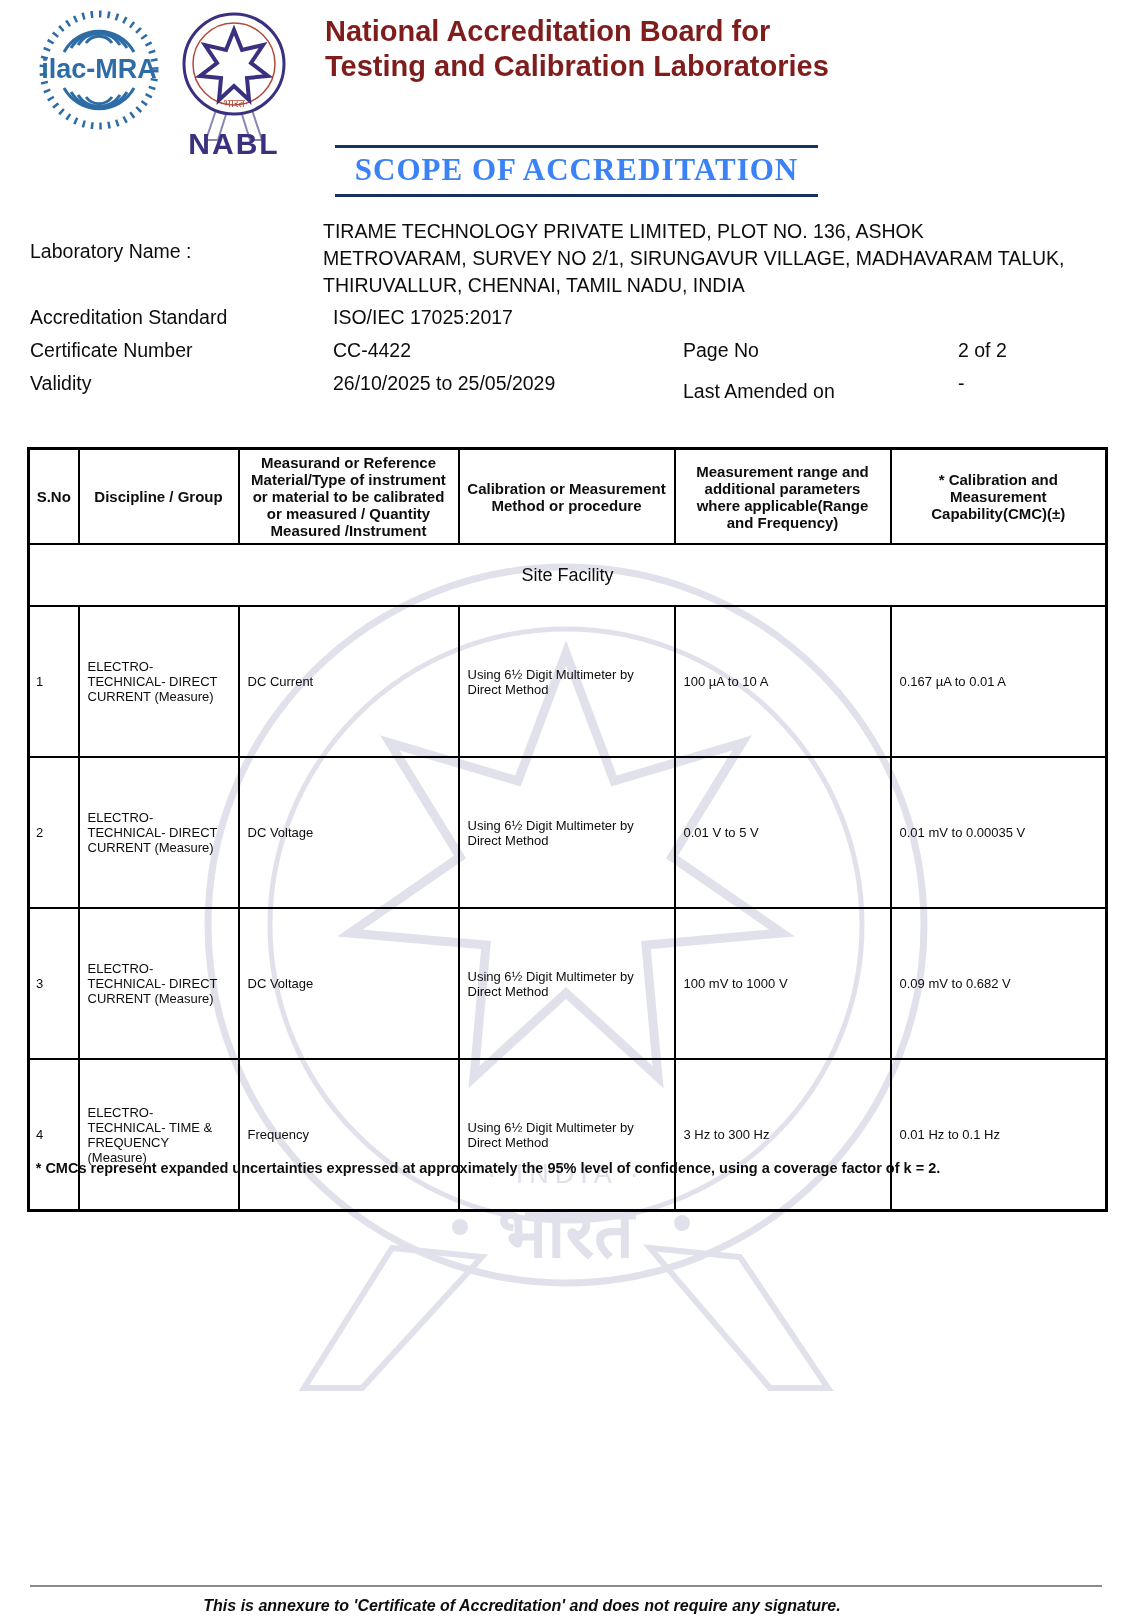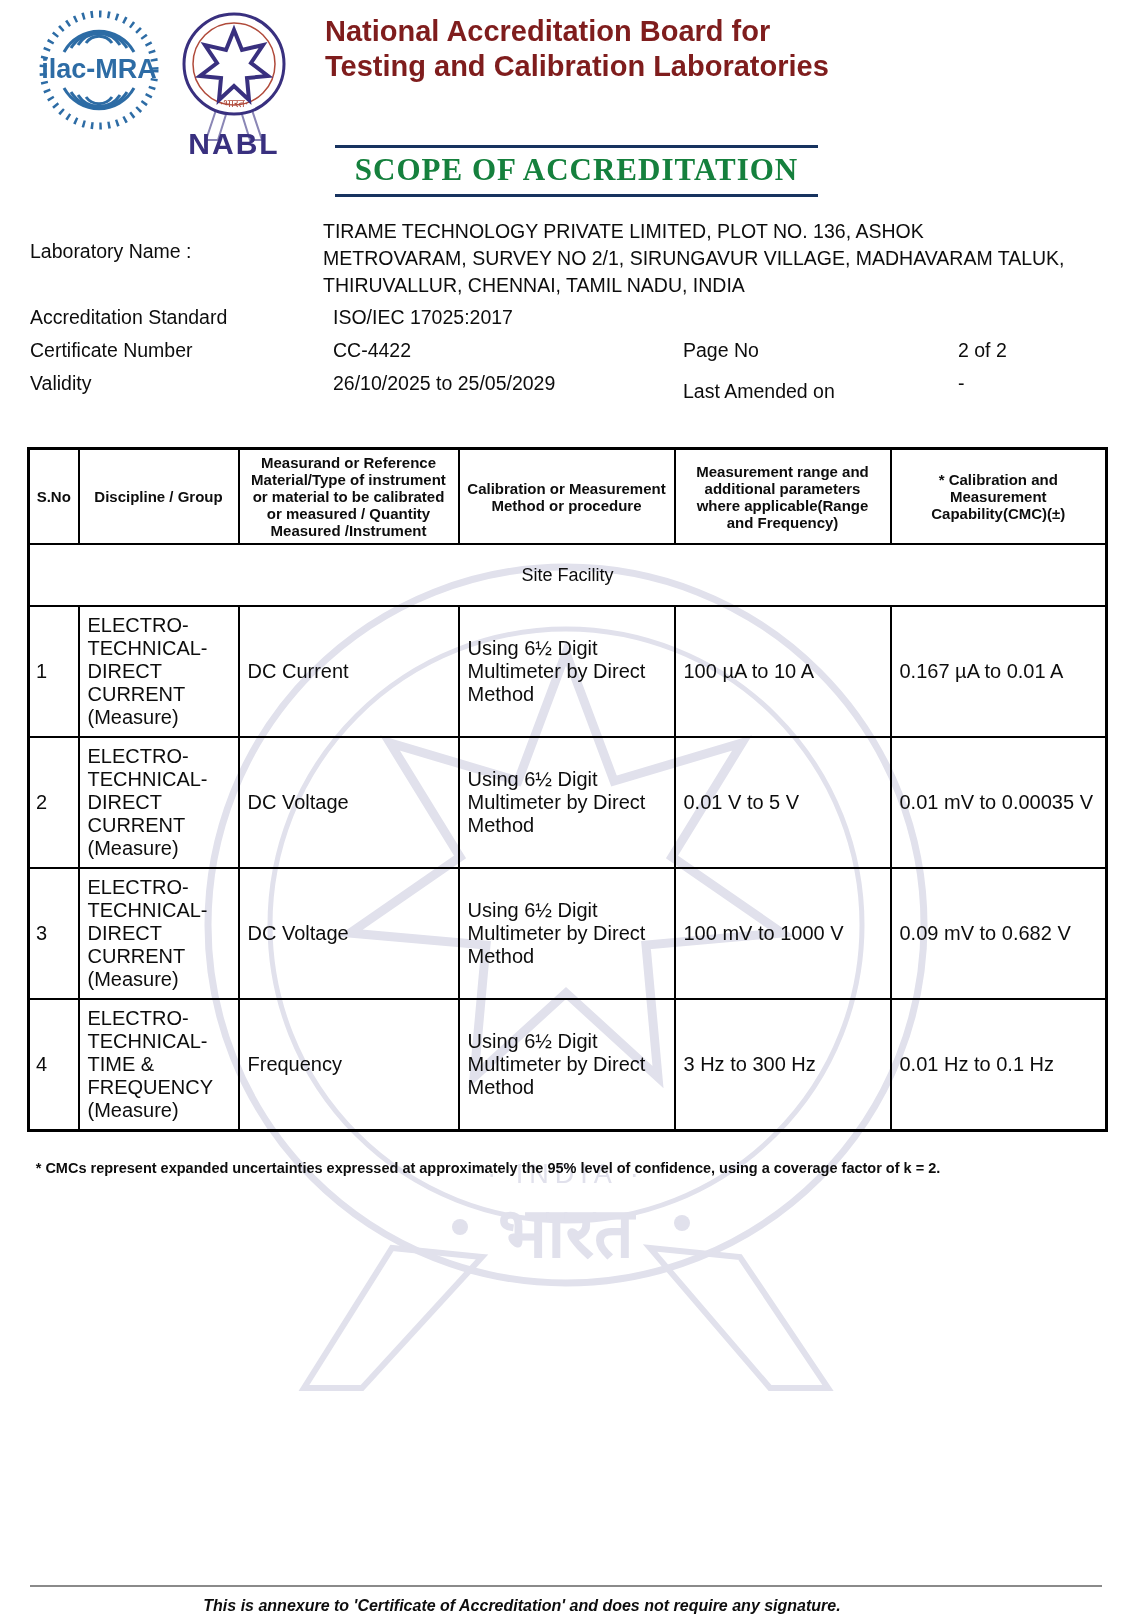--- a/index.html
+++ b/index.html
@@ -6,32 +6,32 @@
   .page{position:relative;width:1132px;height:1622px;background:#fff;overflow:hidden;
         font-family:"Liberation Sans",sans-serif;color:#0d0d0d;}
   
   .watermark{position:absolute;left:166px;top:545px;width:800px;height:860px;z-index:0;pointer-events:none;}
   
   .logo-ilac{position:absolute;left:36px;top:8px;width:126px;height:124px;}
   .logo-nabl{position:absolute;left:178px;top:4px;width:112px;height:152px;}
   .org-title{position:absolute;left:325px;top:14px;font-size:29px;font-weight:bold;line-height:35px;color:#7f1d1d;}
   .scope-block{position:absolute;left:335px;top:145px;width:483px;text-align:center;
                border-top:3px solid #17335f;border-bottom:3px solid #17335f;padding:4px 0 6px 0;}
-  .scope-block span{font-family:"Liberation Serif",serif;font-weight:bold;font-size:31px;letter-spacing:1px;color:#15803d;}
+  .scope-block span{font-family:"Liberation Serif",serif;font-weight:bold;font-size:31px;letter-spacing:1px;color:#3b82f6;}
   
   .info{position:absolute;left:30px;top:218px;width:1078px;z-index:2;}
   .ilabel{position:absolute;font-weight:normal;font-size:19.5px;}
   .ivalue{position:absolute;font-size:19.5px;}
   
   .acc-table{position:absolute;left:27px;top:447px;width:1078px;border-collapse:collapse;
              table-layout:fixed;z-index:2;background:transparent;}
   .acc-table th,.acc-table td{border:2px solid #000;vertical-align:middle;}
   .acc-table{border:3px solid #000;}
   .acc-table th{font-size:15px;font-weight:bold;text-align:center;padding:4px 6px;height:84px;}
-  .acc-table td{font-size:20px;padding:0 8px;}
+  .acc-table td{font-size:13px;padding:10px 8px;}
   .acc-table .site-row td{text-align:center;font-size:18px;height:28px;padding:16px;}
   .acc-table .data-row td{height:129px;}
   .acc-table .sno{text-align:left;padding-left:6px;}
   
   .footnote{position:absolute;left:0;top:1160px;width:976px;text-align:center;
             font-size:14.5px;font-weight:bold;z-index:2;}
   .footer-line{position:absolute;left:30px;right:30px;top:1585px;border-top:2px solid #8a8a8a;}
   .footer-text{position:absolute;left:0;top:1597px;width:1044px;text-align:center;
                font-size:16px;font-weight:bold;font-style:italic;}
 </style>

